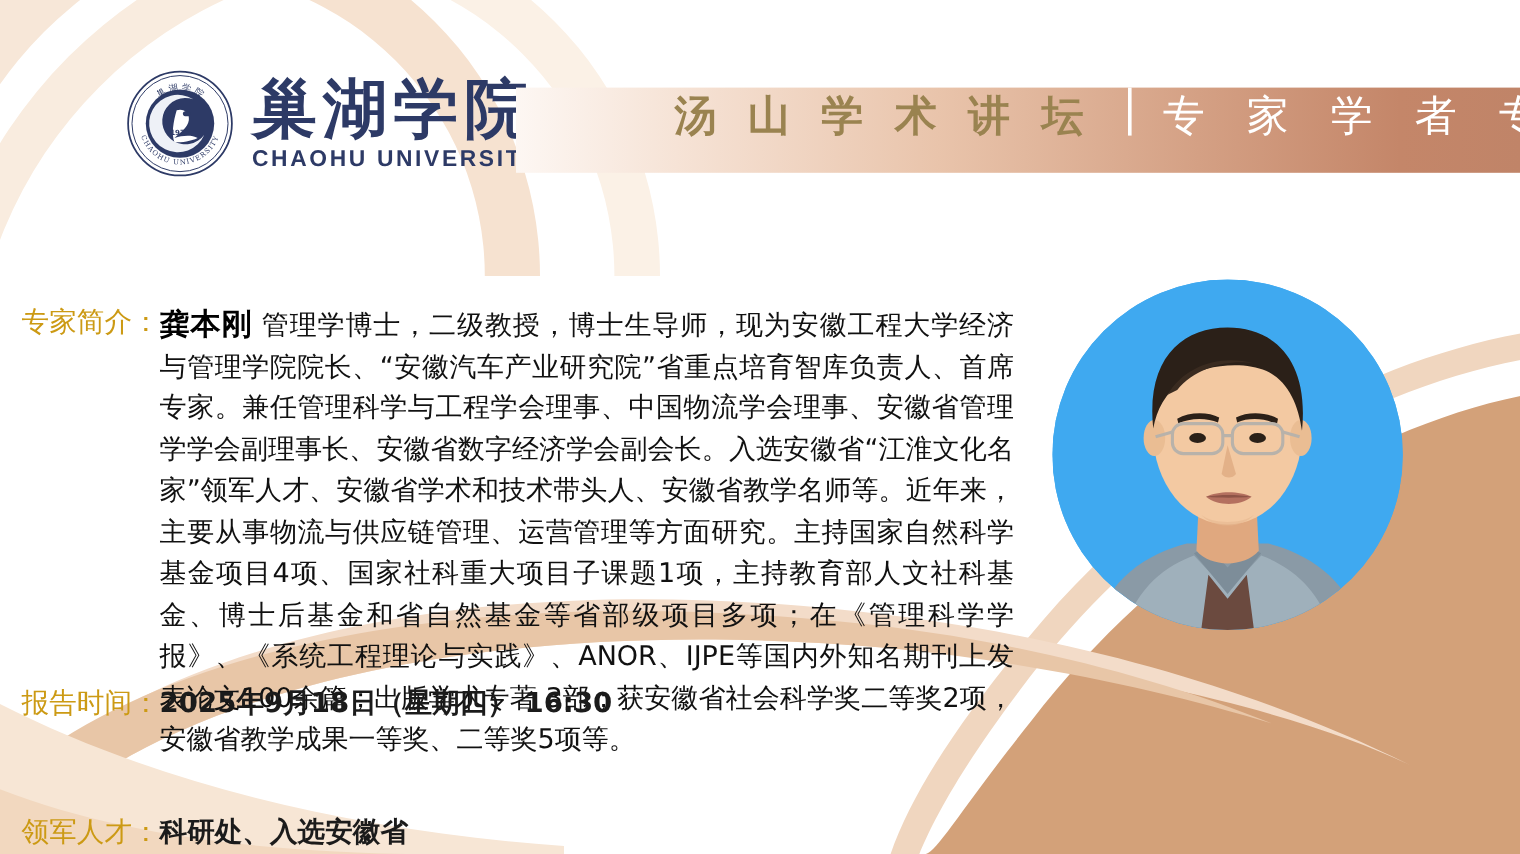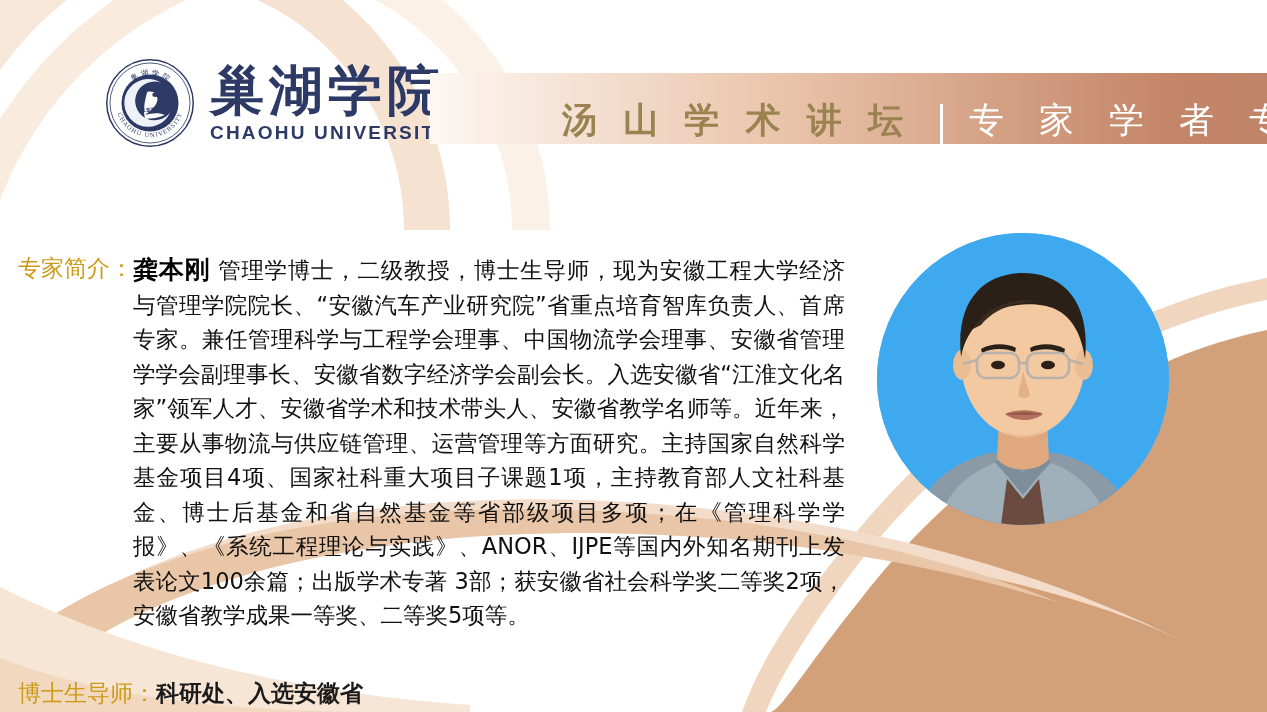--- a/index.html
+++ b/index.html
@@ -35,21 +35,21 @@
     width: 837px;
     height: 71px;
     background: linear-gradient(to right,
                 #fdf7f3 0%,
                 #f6e3d6 16%,
                 #e9c4ab 42%,
                 #d4a084 68%,
                 #c48669 88%,
                 #c08468 100%);
     display: flex;
-    align-items: flex-end;
+    align-items: flex-start;
   }
   .banner-main {
     color: #9a8350;
     font-size: 35px;
     font-weight: bold;
     letter-spacing: 7px;
     margin-left: 132px;
     white-space: nowrap;
     font-family: "DejaVu Sans", "Liberation Sans", sans-serif;
   }
@@ -275,20 +275,24 @@
 
       <path d="M 146 138 L 141 162 C 144 166 150 166 153 162 Z" fill="#e3b188"></path>
 
       <path d="M 128 181 C 138 176 156 176 166 181 C 156 189 138 189 128 181 Z" fill="#b4705f"></path>
       <path d="M 128 181 C 140 179 154 179 166 181 C 154 182 140 182 128 181 Z" fill="#8d5346"></path>
 
       <path d="M 124 196 C 134 204 158 204 168 196 C 158 208 134 208 124 196 Z" fill="#e6b88f" opacity="0.6"></path>
     </svg>
   </div>
 
+  <div class="row" id="row-time">
+    <span class="label">报告时间：</span>
+    <span class="value-bold">2025年9月18日（星期四） 16:30</span>
+  </div>
 
 
   <div class="row" id="row-host">
-    <span class="label">博士生导师：</span>
+    <span class="label">领军人才：</span>
     <span class="value-bold">科研处、入选安徽省</span>
   </div>
 
 </div>
 
 </body></html>

